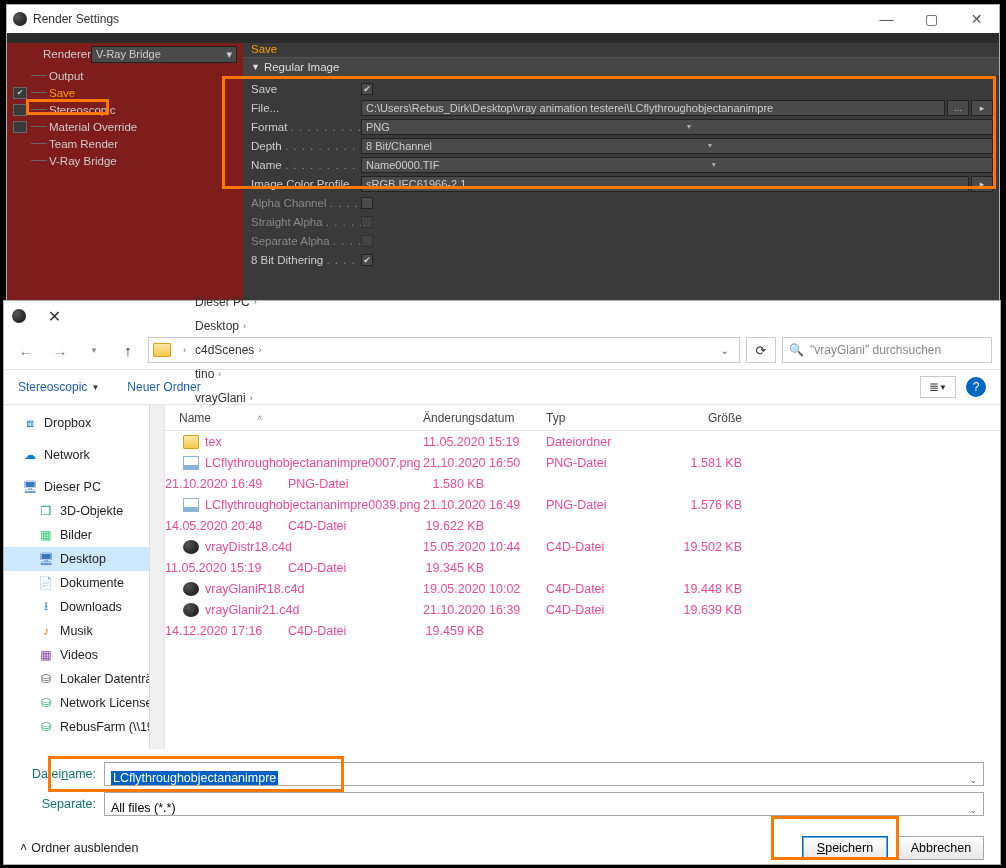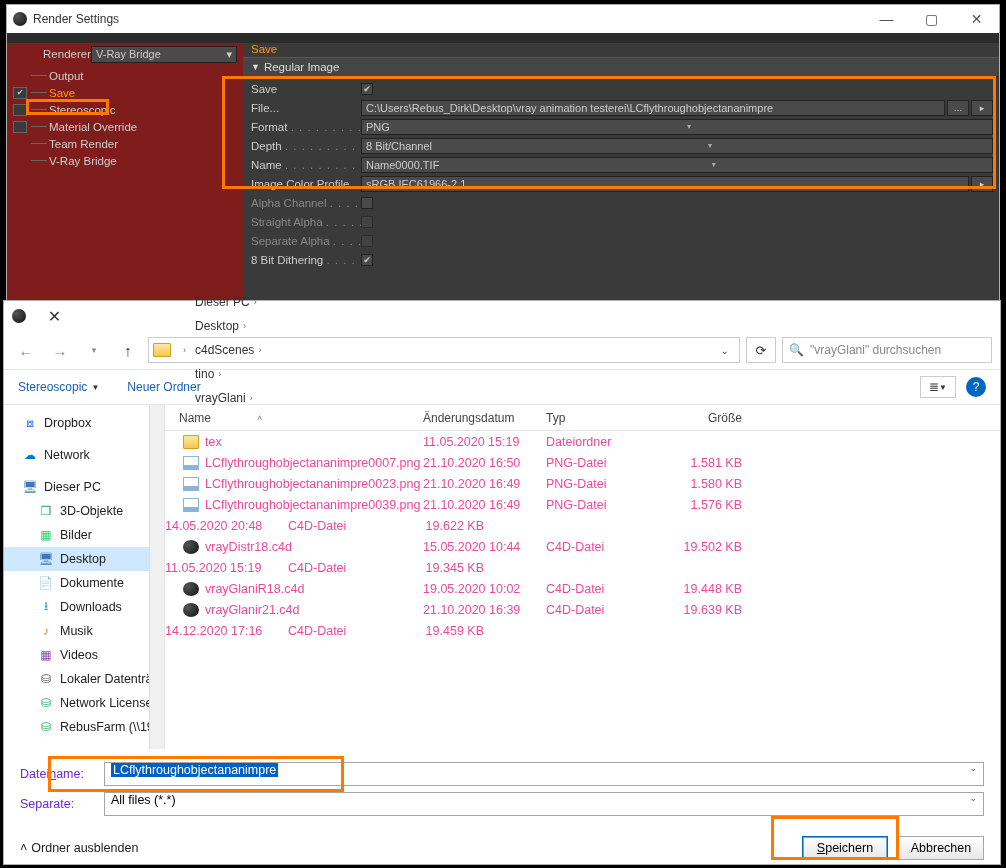--- a/index.html
+++ b/index.html
@@ -93,23 +93,23 @@
 .sf-col-size { width: 90px; text-align: right; padding-right: 10px; }
 .sf-row { height: 21px; display: flex; align-items: center; font-size: 12.5px; color: #ec4899; }
 .sf-row .sf-col-name { padding-left: 18px; display: flex; align-items: center; gap: 6px; }
 .fico { width: 16px; height: 14px; display: inline-block; }
 .fico.folder { background: linear-gradient(#ffe9a8,#f5c64b); border:1px solid #d4a020; border-radius:1px; }
 .fico.png { background:#fff; border:1px solid #8ab4d8; box-shadow: inset 0 -4px 0 #8ab4d8; }
 .fico.c4d { border-radius:50%; background: radial-gradient(circle at 30% 30%, #555, #111); }
 
 .sf-bottom { padding: 10px 16px 4px 16px; }
 .sf-field-row { display: flex; align-items: center; height: 30px; font-size: 12.5px; }
-.sf-field-row label { width: 84px; text-align: left; padding-right: 8px; color:#6d28d9; }
+.sf-field-row label { width: 84px; text-align: right; padding-right: 8px; color:#0f766e; }
 .sf-field-row label u { text-decoration: underline; }
-.sf-combo { flex:1; height: 24px; border:1px solid #a6a6a6; background:#fff; display:flex; align-items:flex-start; padding:0 6px; font-size:12.5px; justify-content:space-between; }
+.sf-combo { flex:1; height: 24px; border:1px solid #a6a6a6; background:#fff; display:flex; align-items:flex-end; padding:0 6px; font-size:12.5px; justify-content:space-between; }
 .sf-combo .dd{font-size:9px;color:#555;}
 .sf-fn-sel { background:#0061c3; color:#fff; padding:0 2px; }
 
 .sf-actions { height: 50px; display:flex; align-items:center; padding:0 16px; }
 .sf-actions .left { font-size:12.5px; color:#222; display:flex; align-items:center; gap:4px; }
 .sf-actions .spacer{flex:1;}
 .sf-btn { width: 86px; height:24px; border:1px solid #a6a6a6; background: linear-gradient(#fefefe,#e8e8e8); font-size:12.5px; display:flex; align-items:center; justify-content:center; }
 .sf-btn.primary { border:1px solid #0067c0; box-shadow: inset 0 0 0 1px #66a8e4; }
 
 </style>
@@ -380,24 +380,20 @@
           <div class="sf-row">
             <span class="sf-col-name">
               <span class="fico png"></span>
               <span>LCflythroughobjectananimpre0007.png</span>
             </span>
             <span class="sf-col-date">21.10.2020 16:50</span>
             <span class="sf-col-type">PNG-Datei</span>
             <span class="sf-col-size">1.581 KB</span>
           </div>
           <div class="sf-row">
-            <span class="sf-col-name">
-              <span class="fico png"></span>
-              <span>LCflythroughobjectananimpre0023.png</span>
-            </span>
             <span class="sf-col-date">21.10.2020 16:49</span>
             <span class="sf-col-type">PNG-Datei</span>
             <span class="sf-col-size">1.580 KB</span>
           </div>
           <div class="sf-row">
             <span class="sf-col-name">
               <span class="fico png"></span>
               <span>LCflythroughobjectananimpre0039.png</span>
             </span>
             <span class="sf-col-date">21.10.2020 16:49</span>

